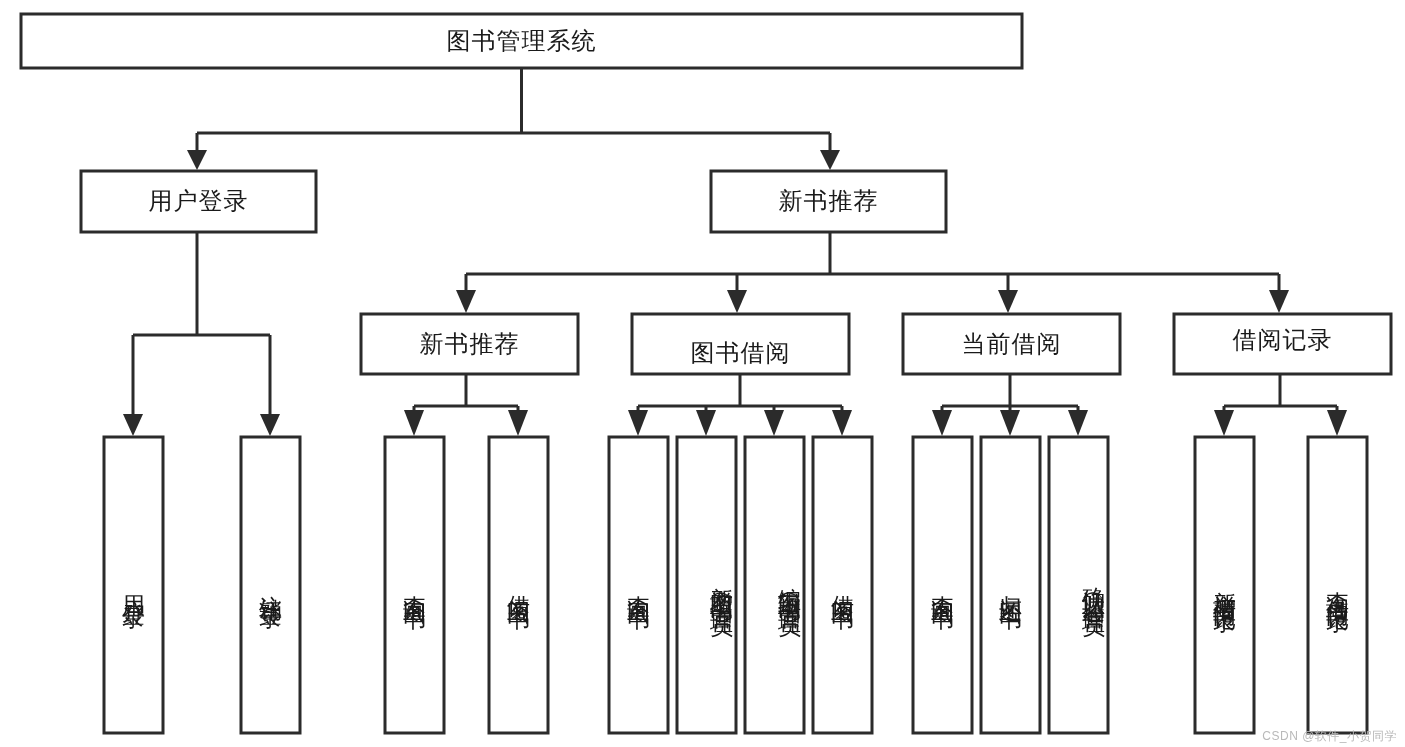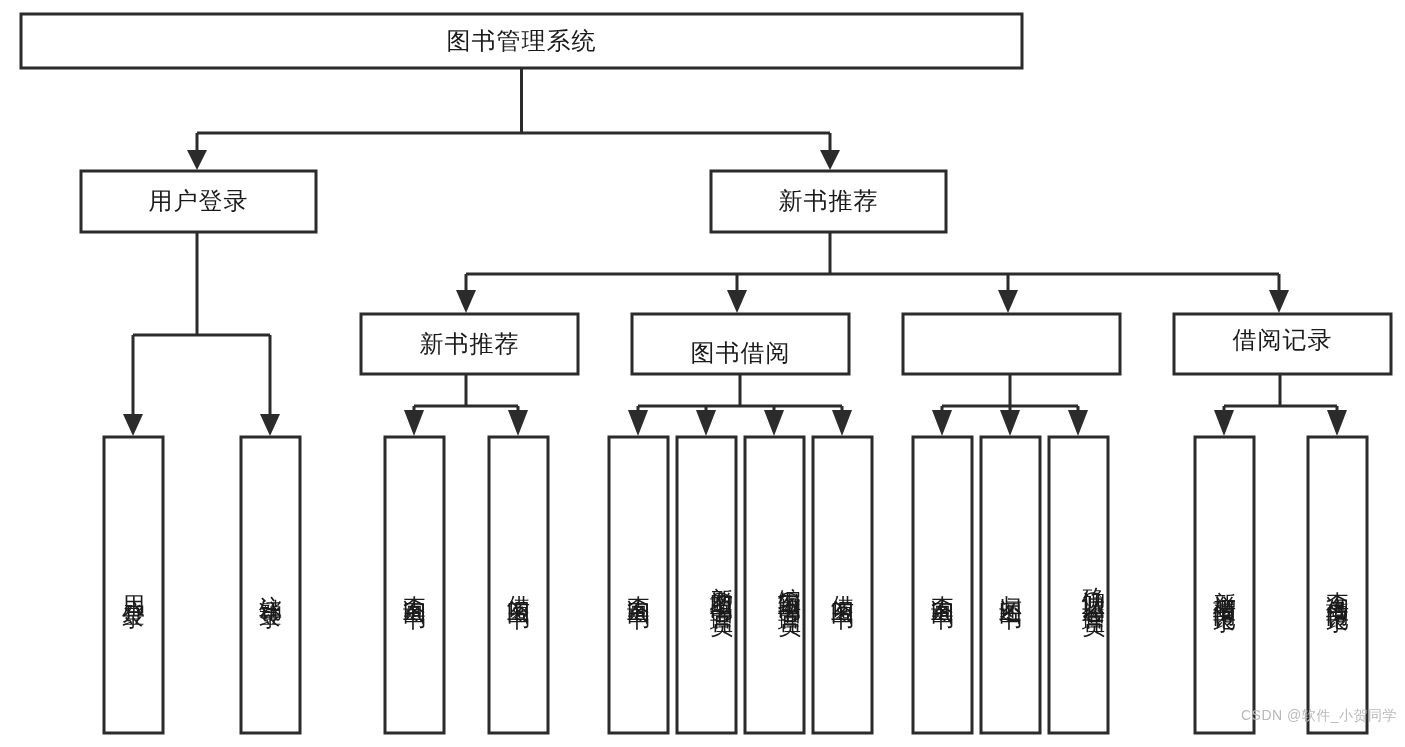--- a/index.html
+++ b/index.html
@@ -62,22 +62,22 @@
     align-items: flex-start;
     padding-top: 4px;
   }
   .node-label.vert.centered {
     align-items: center;
     padding-top: 0;
   }
   .watermark {
     position: absolute;
     right: 8px;
-    bottom: 22px;
-    font-size: 14px;
+    bottom: 2px;
+    font-size: 12px;
     color: #b9b9b9;
     font-family: "Liberation Sans", "DejaVu Sans", sans-serif;
     white-space: nowrap;
     letter-spacing: 0.5px;
   }
 </style>
 </head>
 <body>
 
 <div id="canvas">
@@ -178,20 +178,21 @@
   <div class="node-label horiz" style="left:21px; top:14px; width:1001px; height:54px;">图书管理系统</div>
 
   <div class="node-label horiz" style="left:81px; top:171px; width:235px; height:61px;">用户登录</div>
 
   <div class="node-label horiz" style="left:711px; top:171px; width:235px; height:61px;">新书推荐</div>
 
   <div class="node-label horiz" style="left:361px; top:314px; width:217px; height:60px;text-align:center;">新书推荐</div>
 
   <div class="node-label horiz" style="left:632px; top:314px; width:217px; height:78px;">图书借阅</div>
 
+  <div class="node-label horiz" style="left:903px; top:314px; width:217px; height:60px;">当前借阅</div>
 
   <div class="node-label horiz" style="left:1174px; top:314px; width:217px; height:53px;">借阅记录</div>
 
   <div class="node-label vert centered" style="left:104px; top:437px; width:59px; height:296px;">用户登录</div>
 
   <div class="node-label vert centered" style="left:241px; top:437px; width:59px; height:296px;">注销登录</div>
 
   <div class="node-label vert centered" style="left:385px; top:437px; width:59px; height:296px;">查询图书</div>
 
   <div class="node-label vert centered" style="left:489px; top:437px; width:59px; height:296px;">借阅图书</div>

